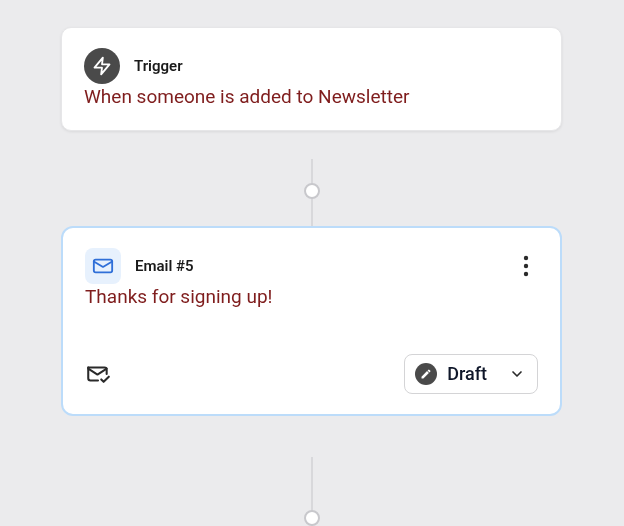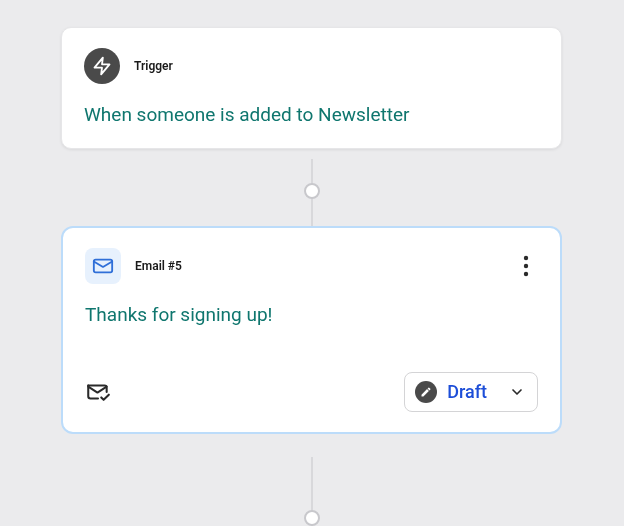--- a/index.html
+++ b/index.html
@@ -57,29 +57,28 @@
       width: 36px;
       height: 36px;
       border-radius: 8px;
       background: #e7f1fd;
       display: flex;
       align-items: center;
       justify-content: center;
       flex-shrink: 0;
     }
     .card-title {
-      font-size: 12px;
+      font-size: 15px;
       font-weight: 650;
       color: #1a1a1a;
       flex: 1;
     }
     .card-description {
       font-size: 19px;
-      color: #0f766e;
-      margin-top: 18px;
+      color: #7f1d1d;
       line-height: 1.35;
     }
     .kebab {
       width: 24px;
       height: 30px;
       display: flex;
       align-items: center;
       justify-content: center;
       cursor: pointer;
     }
@@ -108,21 +107,21 @@
       height: 22px;
       border-radius: 50%;
       background: #4a4a4a;
       display: flex;
       align-items: center;
       justify-content: center;
       flex-shrink: 0;
     }
     .status-text {
       font-size: 18px;
-      color: #1d4ed8;
+      color: #0f172a;
       font-weight: 500;
       margin-right: 12px;
     }
     .connector {
       position: absolute;
       left: 311px;
       width: 2px;
       background: #d8d8db;
     }
     .connector-1 {

